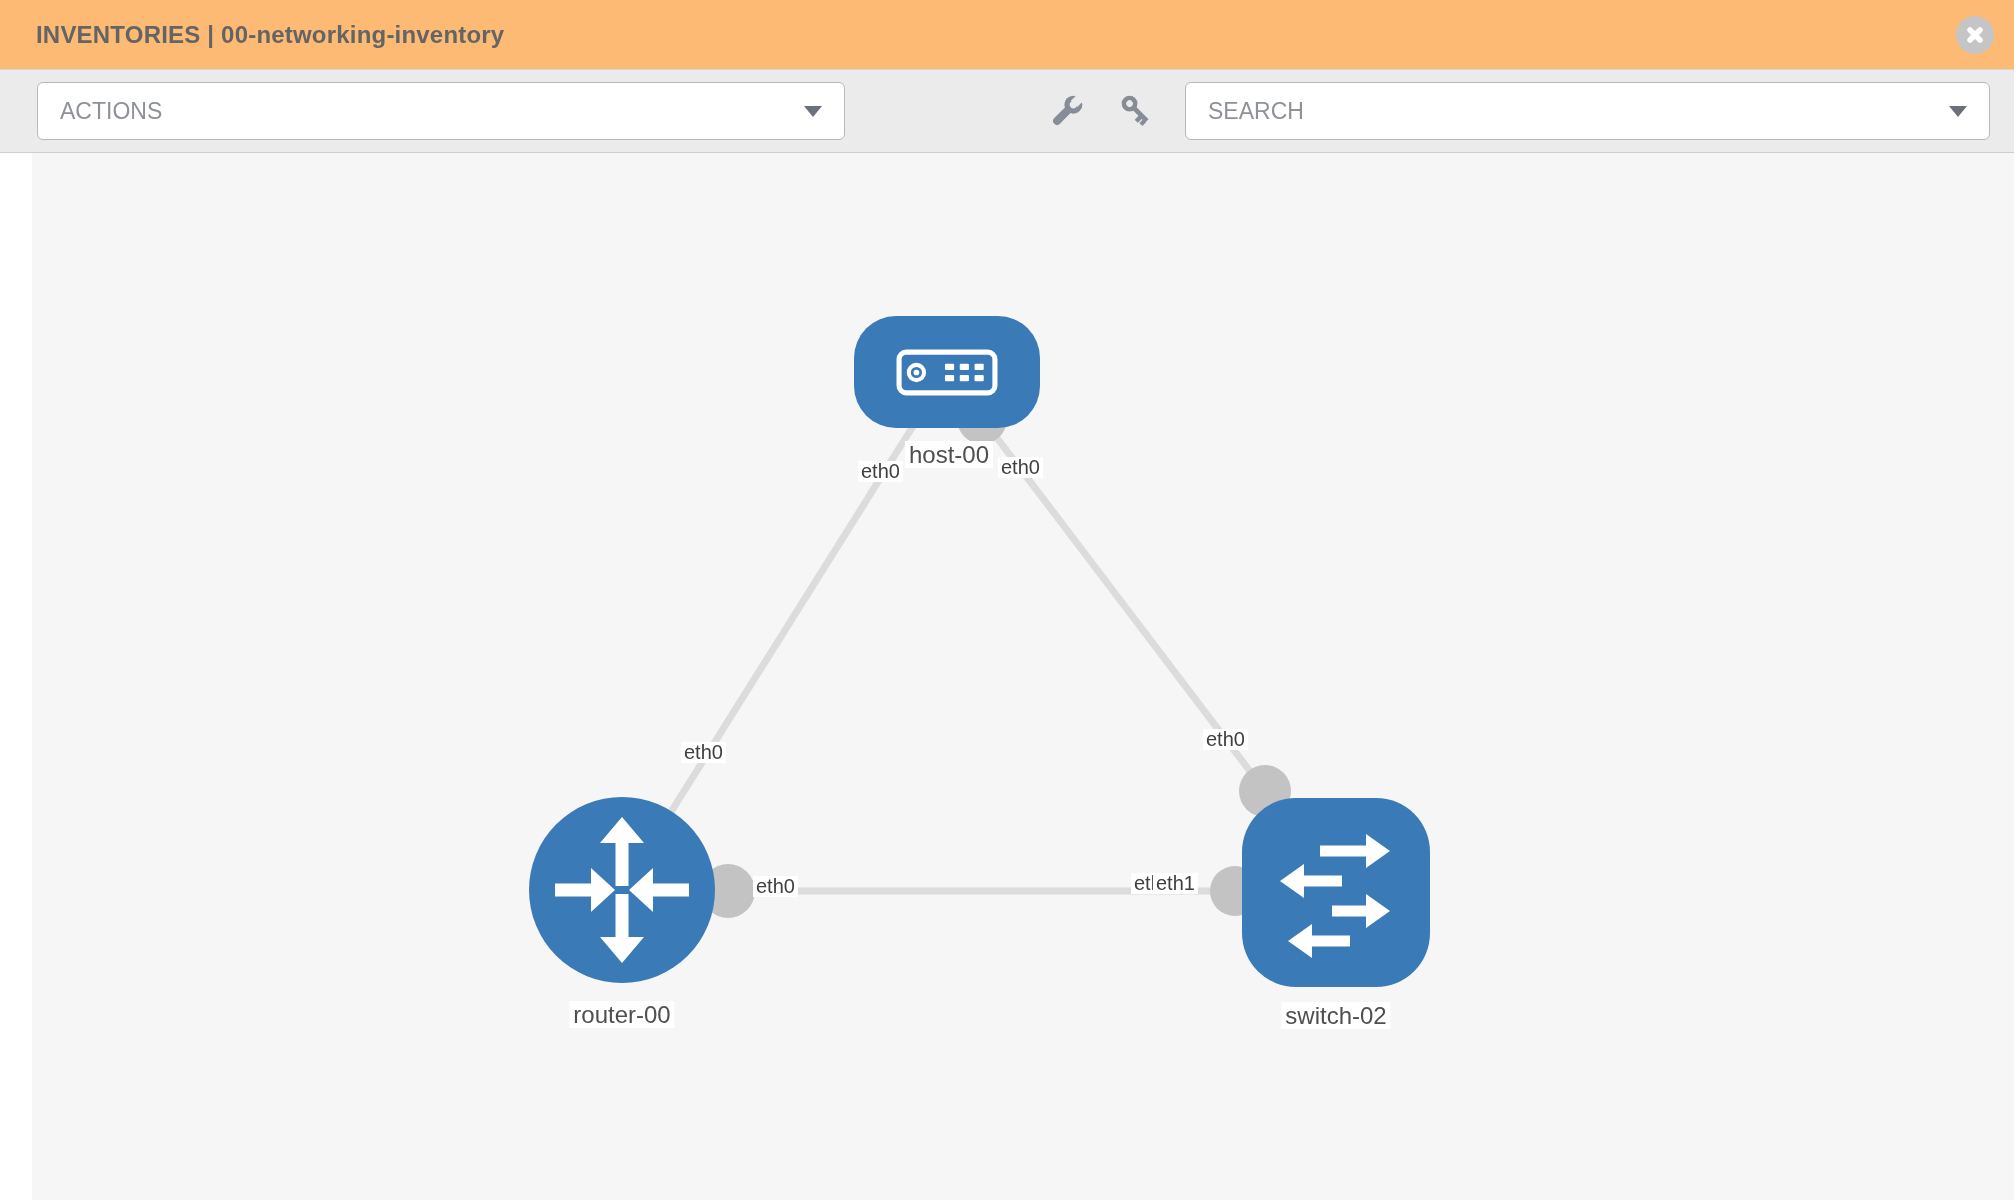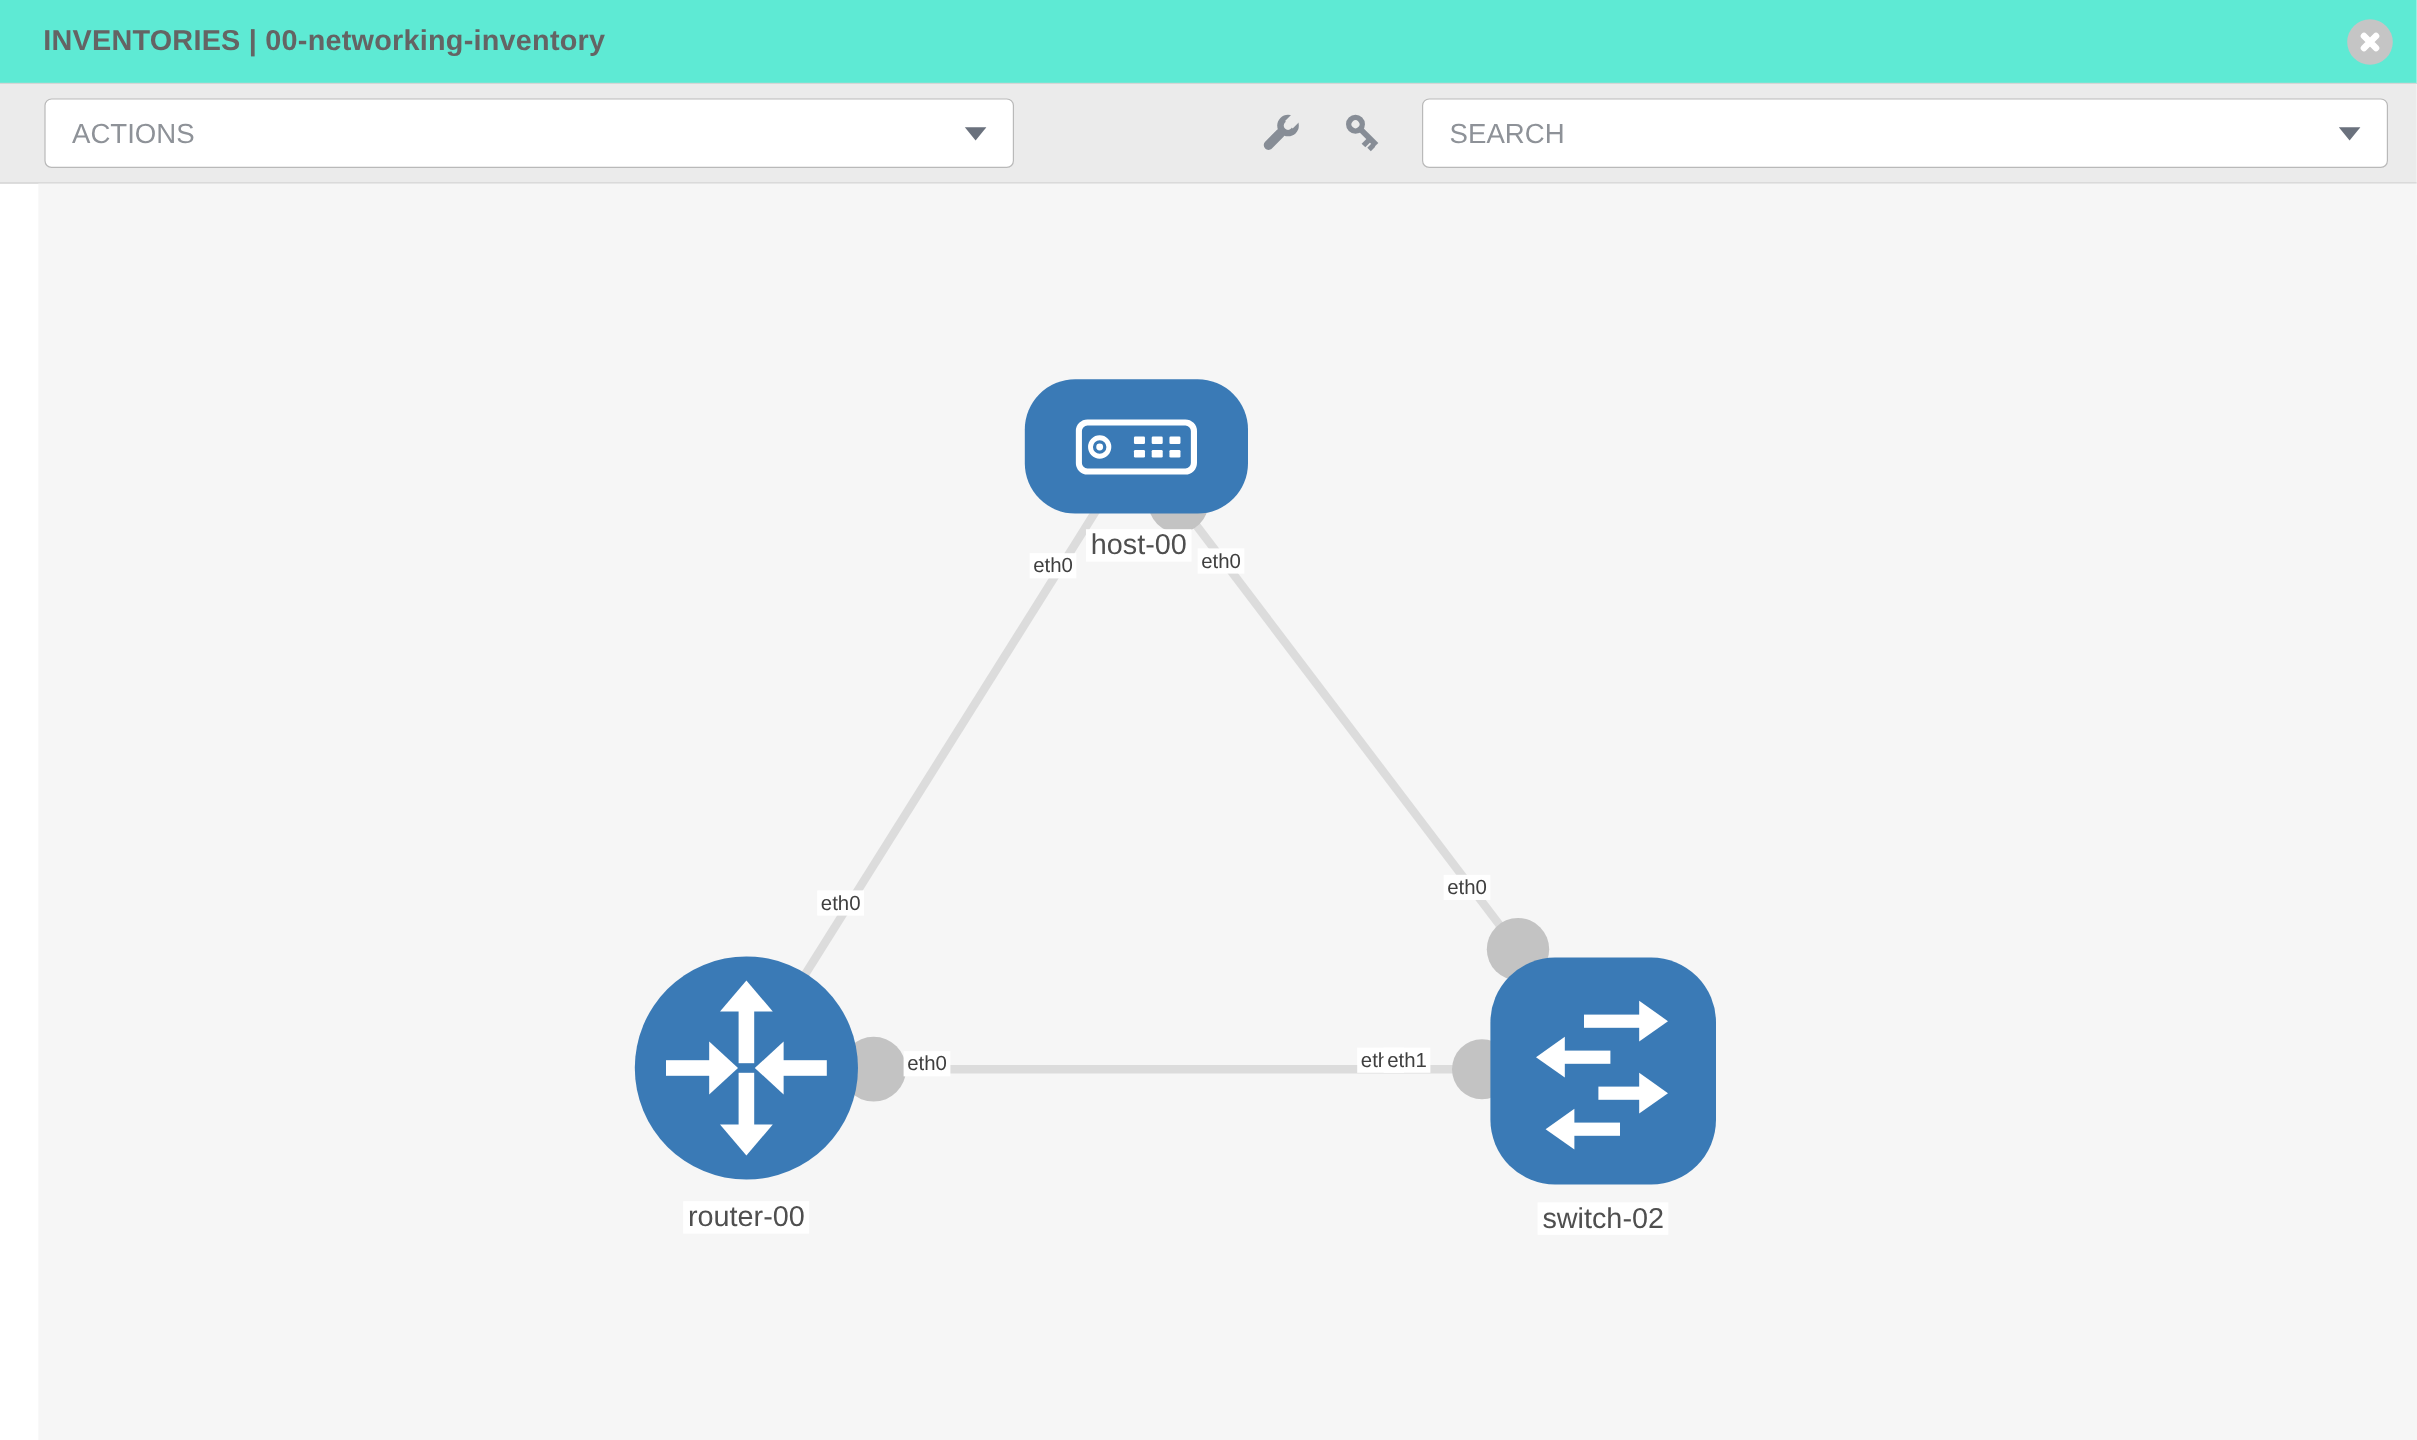--- a/index.html
+++ b/index.html
@@ -7,21 +7,21 @@
     margin: 0; padding: 0;
     width: 2014px; height: 1200px;
     overflow: hidden;
     background: #ffffff;
     font-family: "Liberation Sans", sans-serif;
   }
 
   
   .header {
     height: 70px;
-    background: #5eead4;
+    background: #fdba74;
     border-bottom: 1px solid #d6d6d6;
     display: flex; align-items: center;
     padding: 0 20px 0 36px;
   }
   .page-title {
     font-size: 24px; font-weight: bold;
     color: #646464; letter-spacing: .2px;
     margin: 0;
   }
   .close-btn {
@@ -101,21 +101,21 @@
     transform: translateX(-50%);
   }
   .nlabel-host   { left: 917px;  top: 288px; }
   .nlabel-router { left: 590px;  top: 848px; }
   .nlabel-switch { left: 1304px; top: 849px; }
 
   .iflabel {
     position: absolute;
     background: #ffffff;
     color: #3f3f3f;
-    font-size: 17px;
+    font-size: 20px;
     line-height: 21px;
     padding: 0 3px;
     white-space: nowrap;
   }
   .if-hr-host   { left: 826px;  top: 308px; }
   .if-hr-router { left: 649px;  top: 589px; }
   .if-hs-host   { left: 966px;  top: 304px; }
   .if-hs-switch { left: 1171px; top: 576px; }
   .if-rs-router { left: 721px;  top: 723px; }
   .if-rs-switch-under { left: 1099px; top: 720px; }

